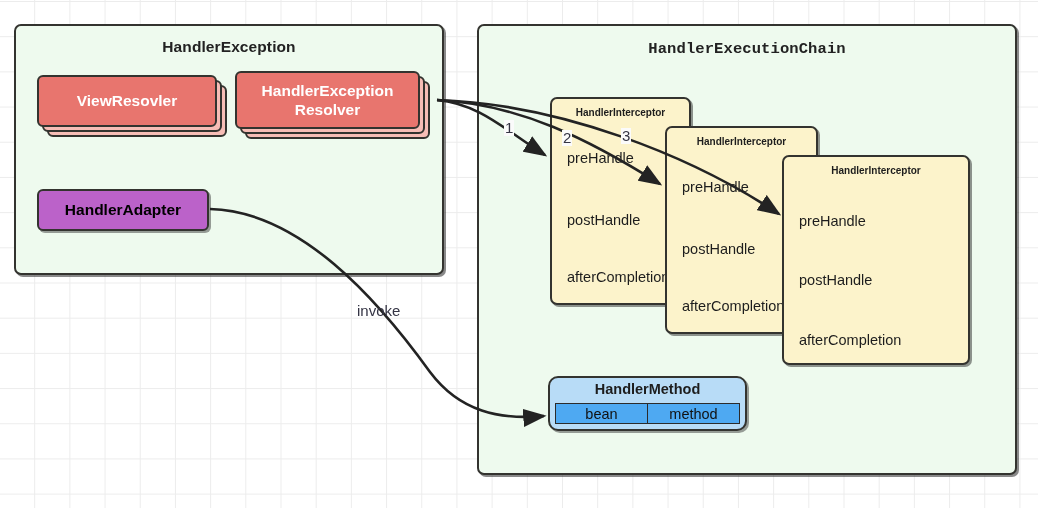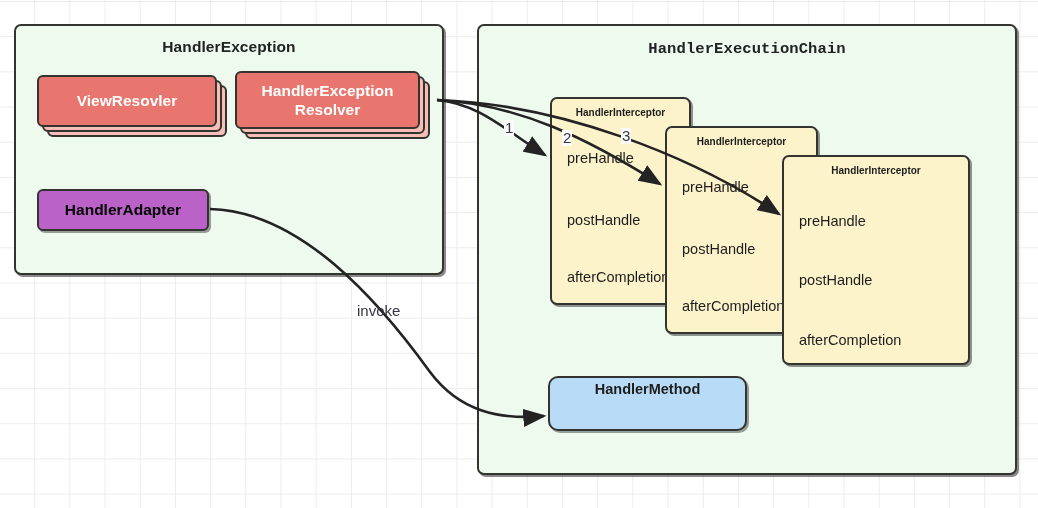--- a/index.html
+++ b/index.html
@@ -259,20 +259,24 @@
 
   <div class="interceptor" id="interceptor-3">
     <div class="itl">HandlerInterceptor</div>
     <div class="meth m0">preHandle</div>
     <div class="meth m1">postHandle</div>
     <div class="meth m2">afterCompletion</div>
   </div>
 
   <div id="handler-method">
     <div class="hm-title">HandlerMethod</div>
+    <div class="hm-cells">
+      <div class="hm-cell">bean</div>
+      <div class="hm-cell">method</div>
+    </div>
   </div>
 
   <svg id="connectors" viewBox="0 0 1038 508">
     <defs>
       <marker id="arrowhead" markerWidth="9" markerHeight="7" refX="8" refY="3.5" orient="auto" markerUnits="strokeWidth">
         <polygon points="0 0, 9 3.5, 0 7" fill="#232323"></polygon>
       </marker>
     </defs>
 
     <path class="edge" d="M 437,100 C 480,104 505,130 545,155" marker-end="url(#arrowhead)"></path>

